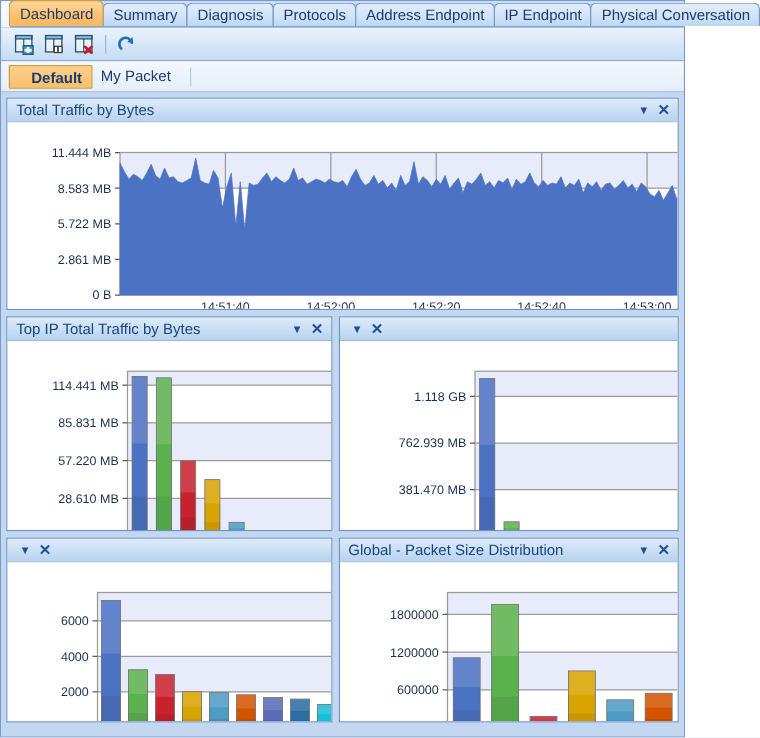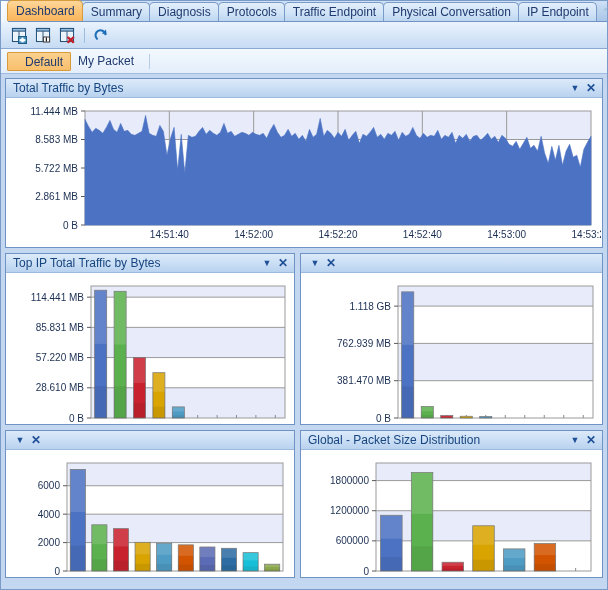--- a/index.html
+++ b/index.html
@@ -12,21 +12,21 @@
     font-size: 12px;
     color: #1F3A6E;
     overflow: hidden;
     position: relative;
   }
 
   
   #app {
     position: absolute;
     left: 0; top: 0;
-    width: 608px; height: 590px;
+    width: 548px; height: 590px;
     background: #cfe0f4;
     box-sizing: border-box;
     border: 1px solid #7a9bc8;
     display: flex;
     flex-direction: column;
     justify-content: flex-end;
   }
 
   
   .tabstrip {
@@ -123,21 +123,21 @@
     height: 19px;
     line-height: 19px;
     padding: 0 7px;
     font-size: 12px;
     color: #1F3A6E;
     box-sizing: border-box;
   }
   .subtab.active {
     background: linear-gradient(to bottom, #fbd18e 0%, #f8bf6c 100%);
     border: 1px solid #d79b3c;
-    font-weight: normal;
+    font-weight: bold;
     border-radius: 1px;
     padding-left: 17px;
   }
   .subtab-div {
     width: 1px; height: 15px;
     background: #b6cde8;
     margin-left: 8px;
   }
 
   
@@ -190,21 +190,21 @@
     color: #1F4F96;
     flex: 0 0 auto;
   }
   .hdr-btn.caret { font-size: 9px; }
   .hdr-btn.close { font-size: 12px; font-weight: bold; margin-left: 2px; }
   .panel-body {
     flex: 1 1 auto;
     background: #ffffff;
     position: relative;
     overflow: hidden;
-    padding: 5px;
+    padding: 16px;
     box-sizing: border-box;
   }
   .panel-body svg { display: block; }
 
   
   .axlbl {
     font-family: "Liberation Sans", sans-serif;
     font-size: 10px;
     fill: #1b2f52;
   }
@@ -212,23 +212,23 @@
 </head>
 <body>
 
 <div id="app">
 
   <div class="tabstrip">
     <div class="tab active"><span>Dashboard</span></div>
     <div class="tab"><span>Summary</span></div>
     <div class="tab"><span>Diagnosis</span></div>
     <div class="tab"><span>Protocols</span></div>
-    <div class="tab"><span>Traffic Endpoint</span></div>
+    <div class="tab"><span>Address Endpoint</span></div>
+    <div class="tab"><span>IP Endpoint</span></div>
     <div class="tab"><span>Physical Conversation</span></div>
-    <div class="tab"><span>IP Endpoint</span></div>
     <div class="tabnav">
       <div class="navarrow prev">◁</div>
 
     </div>
   </div>
 
   <div class="toolbar">
     <div class="tbtn">
       <svg width="17" height="17" viewBox="0 0 17 17">
         <rect x="1.5" y="1.5" width="13" height="13" fill="#ffffff" stroke="#24557f" stroke-width="1.1"></rect>

